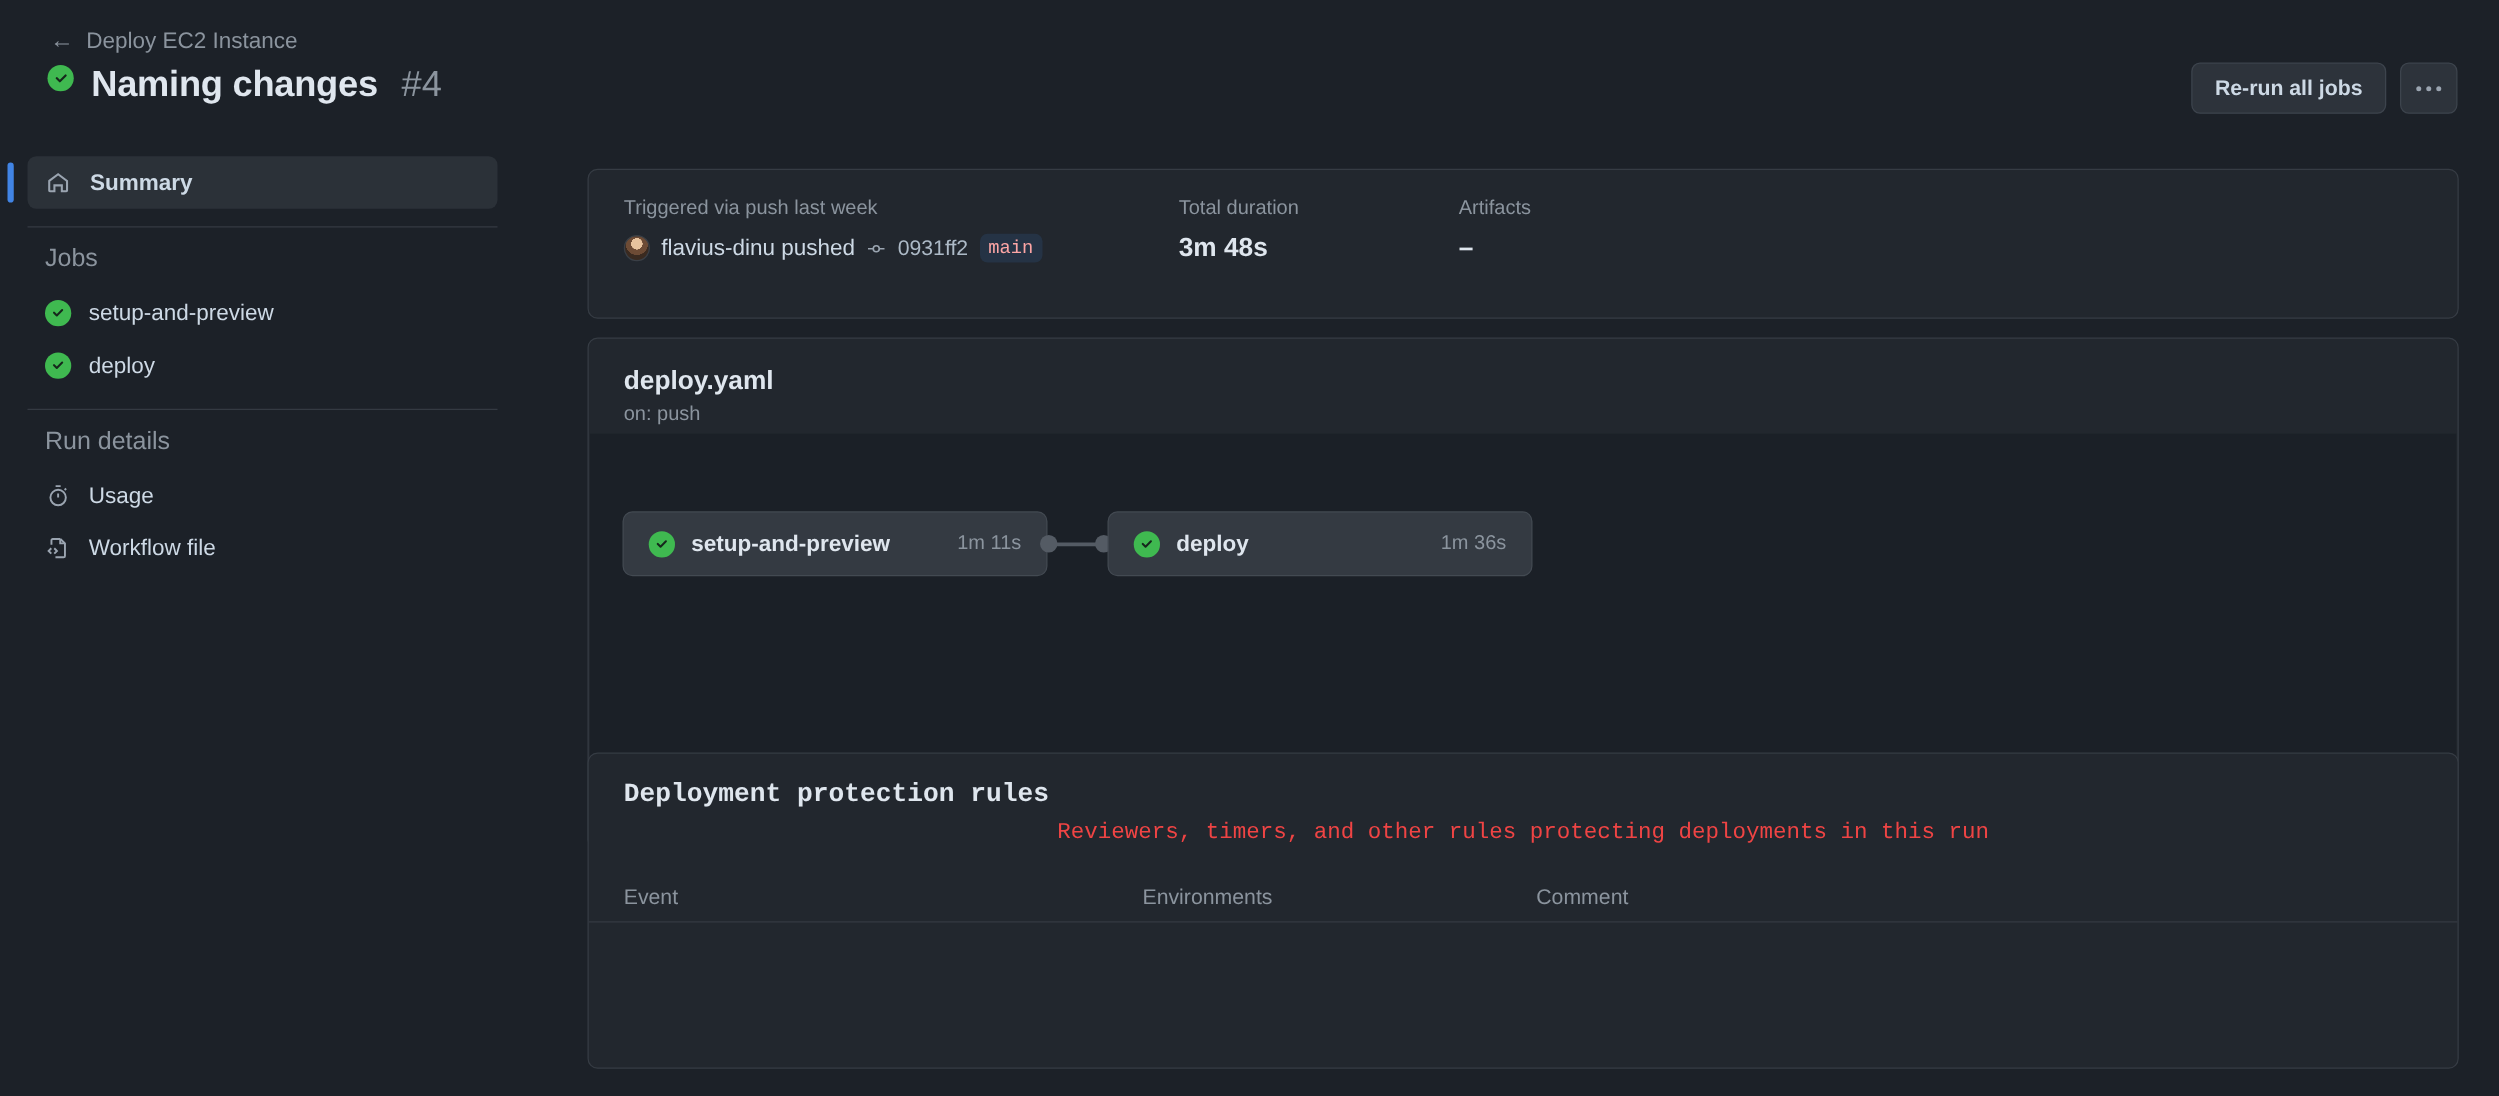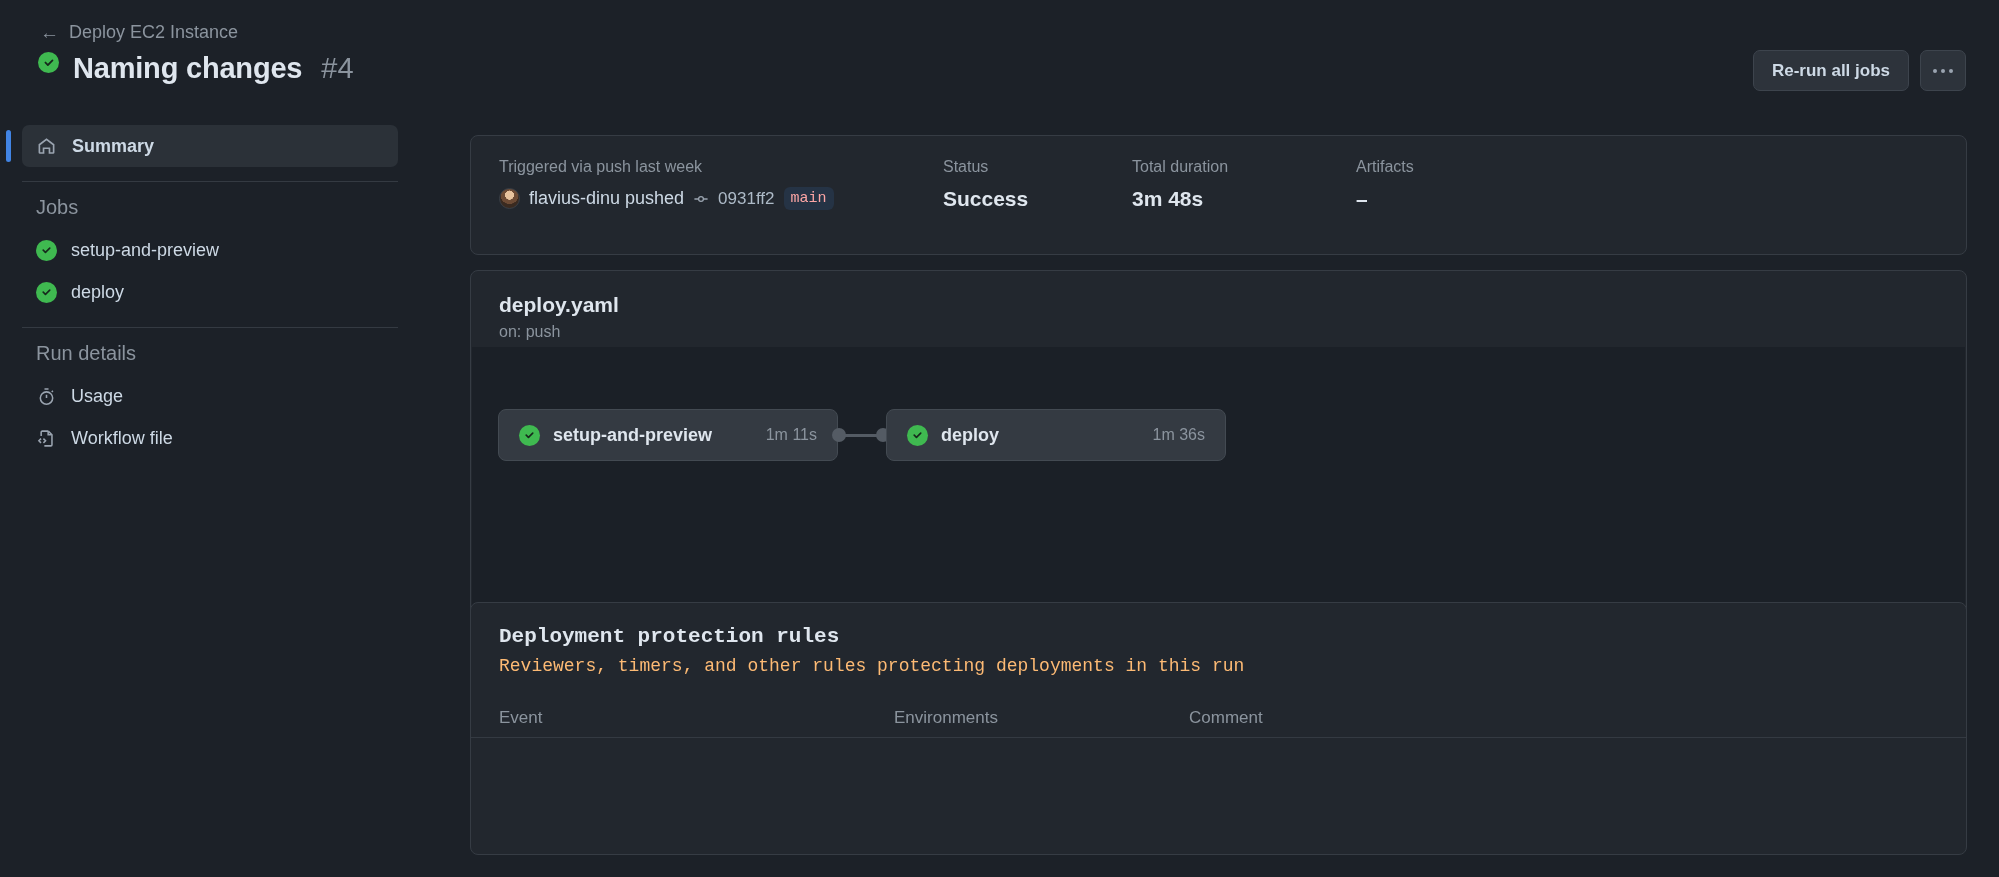--- a/index.html
+++ b/index.html
@@ -134,24 +134,24 @@
   .gzoom { display: flex; background: #2d333b; border: 1px solid #3d444d; border-radius: 7px; height: 34px; }
   .gzoom span {
     width: 36px; display: flex; align-items: center; justify-content: center;
     color: #9aa4b0; font-size: 19px; cursor: pointer;
   }
   .gzoom span:first-child { border-right: 1px solid #3d444d; }
 
   
   .rules-head { padding: 22px 28px 0 28px; font-family: Liberation Mono, monospace; }
   .rules-title { font-size: 21px; font-weight: bold; color: #dfe6ee; }
-  .rules-sub { font-size: 18px; color: #fdba74; margin-top: 8px; }
+  .rules-sub { font-size: 18px; color: #ef4444; margin-top: 8px; text-align: center; }
   .rules-table { margin-top: 22px; }
   .rules-row { display: flex; align-items: center; padding: 0 28px; }
-  .rules-head-row { height: 40px; border-bottom: 1px solid #343a42; }
+  .rules-head-row { height: 40px; border-bottom: 1px solid #343a42; gap: 20px; }
   .rules-body-row { height: 78px; }
   .col-event { width: 395px; }
   .col-env { width: 295px; }
   .col-comment { flex: 1; }
   .th { font-size: 17px; color: #8b949e; }
   .reviewer { display: flex; align-items: center; gap: 18px; }
   .avatar-wrap { position: relative; width: 44px; height: 44px; flex-shrink: 0; }
   .avatar-lg {
     width: 44px; height: 44px; border-radius: 50%;
     background: radial-gradient(circle at 50% 30%, #f0cfae 0 26%, #7a5438 27% 52%, #2f2620 53% 100%);
@@ -271,24 +271,20 @@
               <svg width="16" height="16" viewBox="0 0 16 16" fill="none" stroke="#9aa4b0" stroke-width="1.3">
                 <circle cx="8" cy="8" r="2.4"></circle>
                   <path d="M1.4 8h4.2M10.4 8h4.2"></path>
               </svg>
             </span>
             <span class="sha">0931ff2</span>
             <span class="branch-badge">main</span>
           </div>
         </div>
 
-        <div class="info-col" style="width:145px">
-          <div class="info-label">Status</div>
-          <div class="info-value">Success</div>
-        </div>
 
         <div class="info-col" style="width:180px">
           <div class="info-label">Total duration</div>
           <div class="info-value">3m 48s</div>
         </div>
 
         <div class="info-col">
           <div class="info-label">Artifacts</div>
           <div class="info-value">–</div>
         </div>

